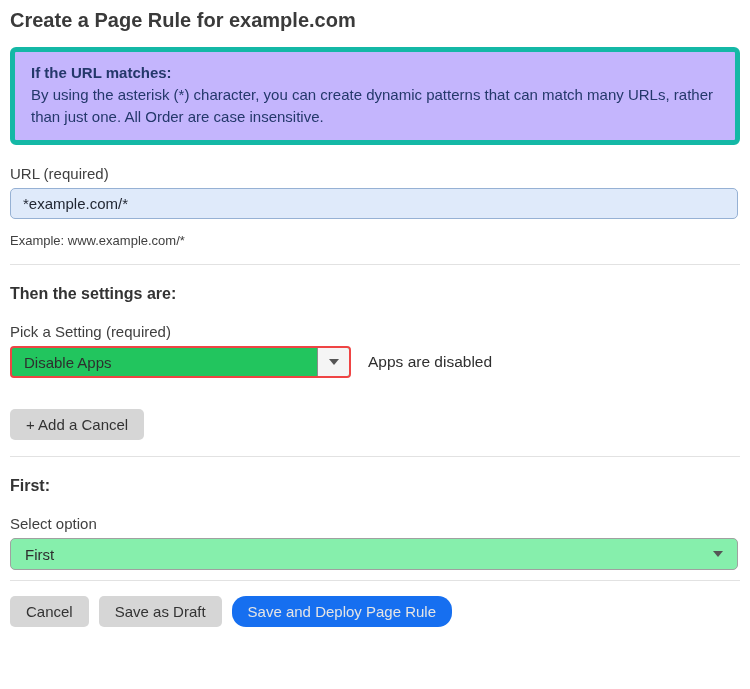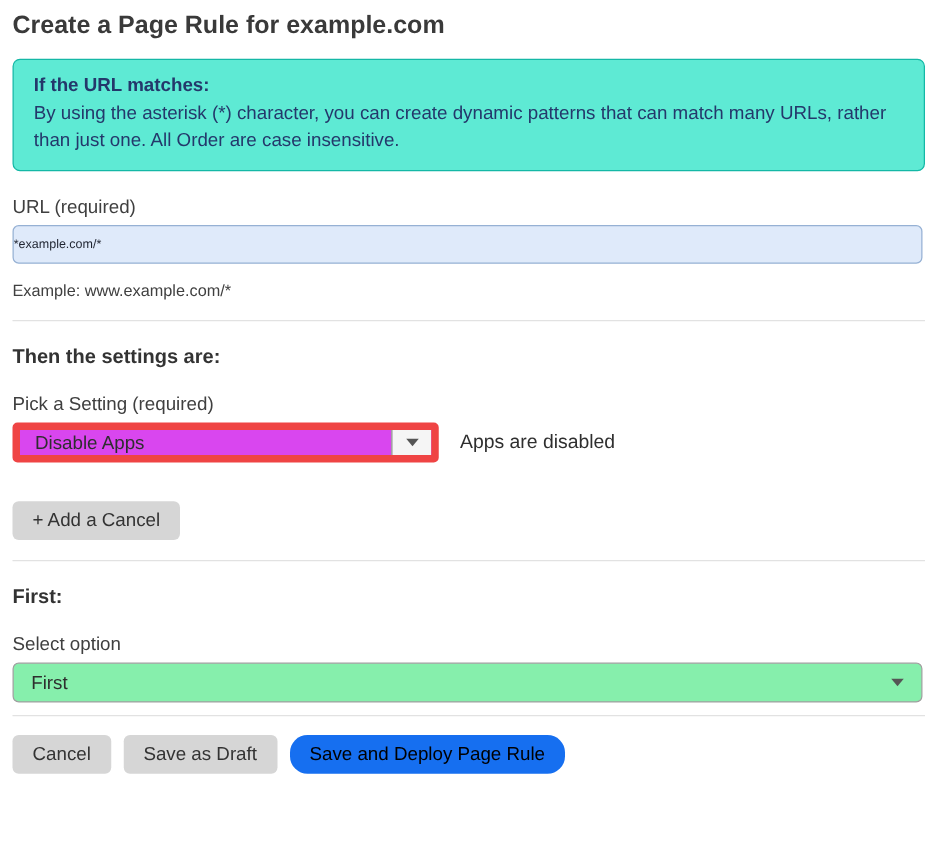--- a/index.html
+++ b/index.html
@@ -18,22 +18,22 @@
   }
   h1.page-title {
     font-size: 20px;
     line-height: 24px;
     font-weight: bold;
     color: #3a3a3a;
     margin: 0;
   }
   .info-box {
     margin-top: 15px;
-    background: #5eead4;
-    border: 1px solid #14b8a6;
+    background: #c4b5fd;
+    border: 5px solid #14b8a6;
     border-radius: 6px;
     padding: 10px 16px 12px 16px;
     color: #24386b;
     font-size: 15px;
     line-height: 22px;
   }
   .info-box .info-heading {
     font-weight: bold;
     margin: 0;
   }
@@ -50,23 +50,23 @@
   }
   .url-input {
     display: block;
     box-sizing: border-box;
     width: 728px;
     height: 31px;
     margin-top: 6px;
     background: #dfeafa;
     border: 1px solid #96b1d4;
     border-radius: 5px;
-    padding: 0 0;
+    padding: 0 12px;
     font-family: "Liberation Sans", "DejaVu Sans", sans-serif;
-    font-size: 10px;
+    font-size: 15px;
     color: #1f2430;
     outline: none;
   }
   .helper-text {
     margin-top: 14px;
     font-size: 13px;
     color: #404040;
   }
   .divider {
     border: none;
@@ -83,22 +83,22 @@
     display: flex;
     align-items: center;
     margin-top: 6px;
   }
   .select-box {
     display: flex;
     align-items: stretch;
     box-sizing: border-box;
     width: 341px;
     height: 32px;
-    background: #d946ef;
-    border: 6px solid #ef4444;
+    background: #22c55e;
+    border: 2px solid #ef4444;
     border-radius: 4px;
     cursor: pointer;
     overflow: hidden;
   }
   .select-box .select-value {
     flex: 1;
     display: flex;
     align-items: center;
     padding-left: 12px;
     font-size: 15px;
@@ -135,21 +135,21 @@
     font-family: "Liberation Sans", "DejaVu Sans", sans-serif;
     font-size: 15px;
     cursor: pointer;
   }
   .btn-gray {
     background: #d6d6d6;
     color: #333333;
   }
   .btn-blue {
     background: #166ff0;
-    color: #000000;
+    color: #e5e5e5;
     border-radius: 14px;
   }
   .add-setting-btn { margin-top: 31px; }
   .wide-select {
     display: flex;
     align-items: center;
     justify-content: space-between;
     box-sizing: border-box;
     width: 728px;
     height: 32px;

